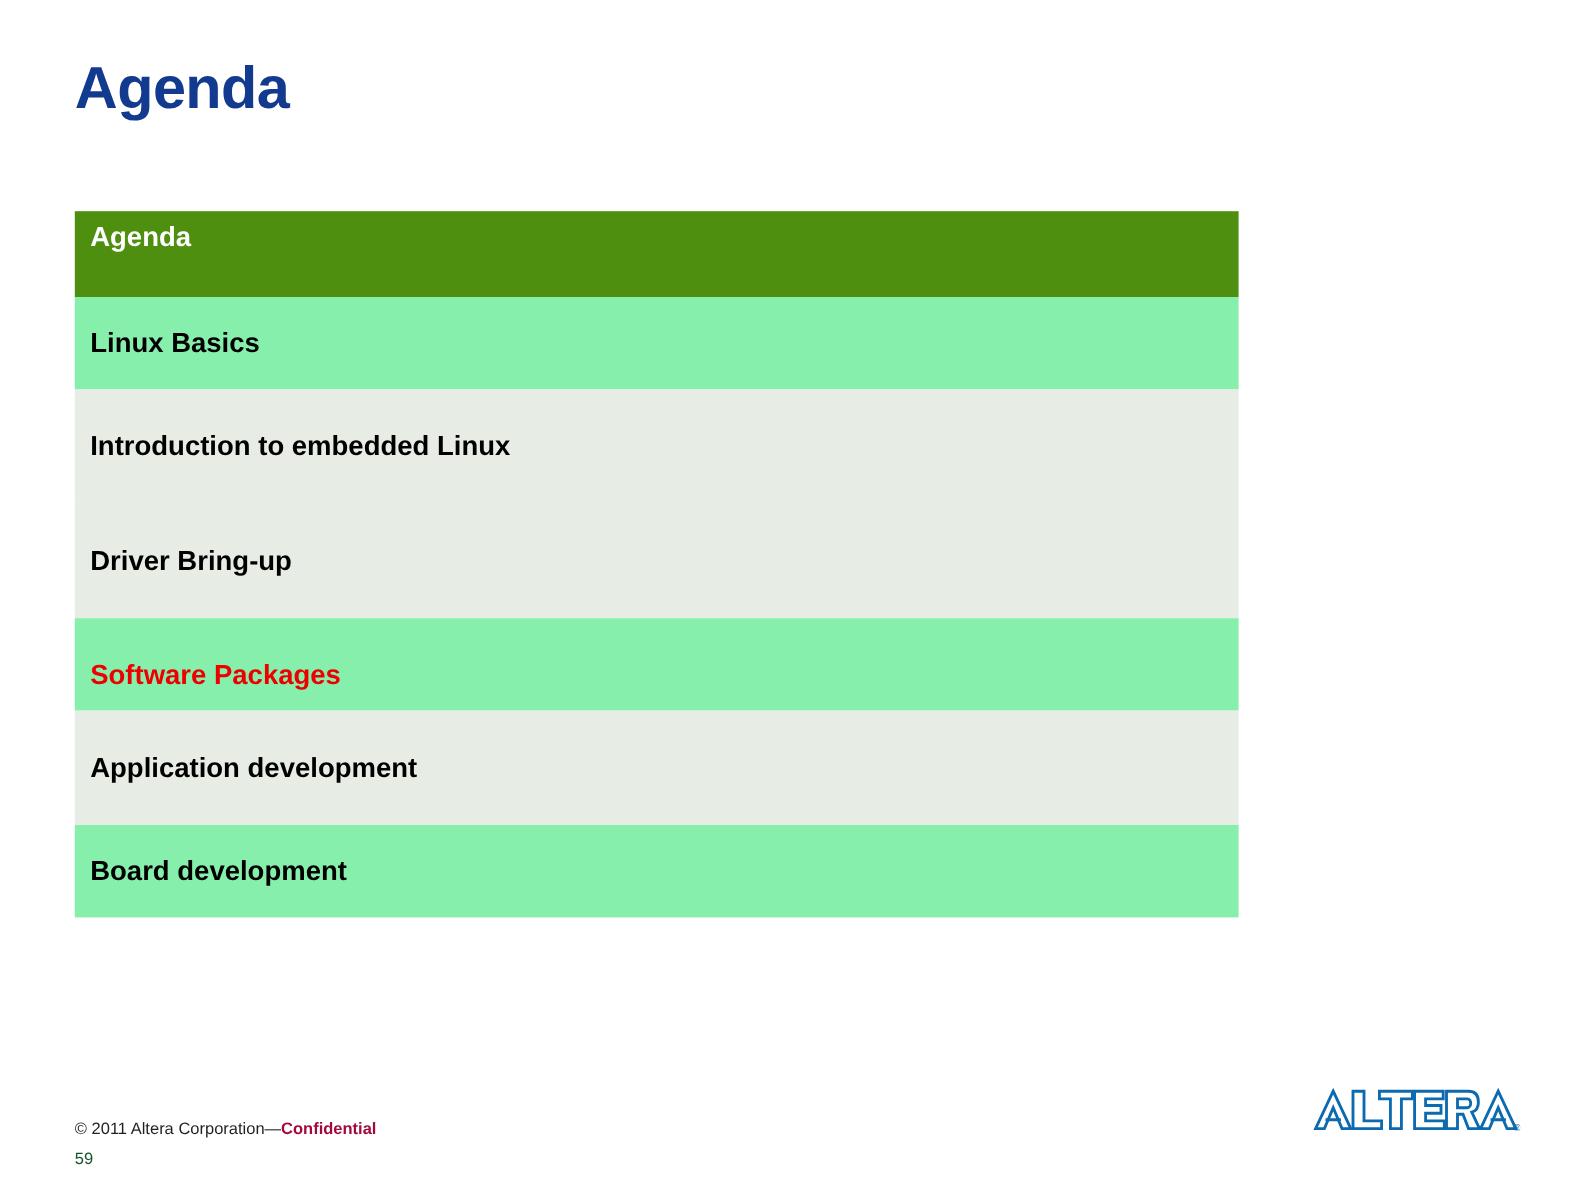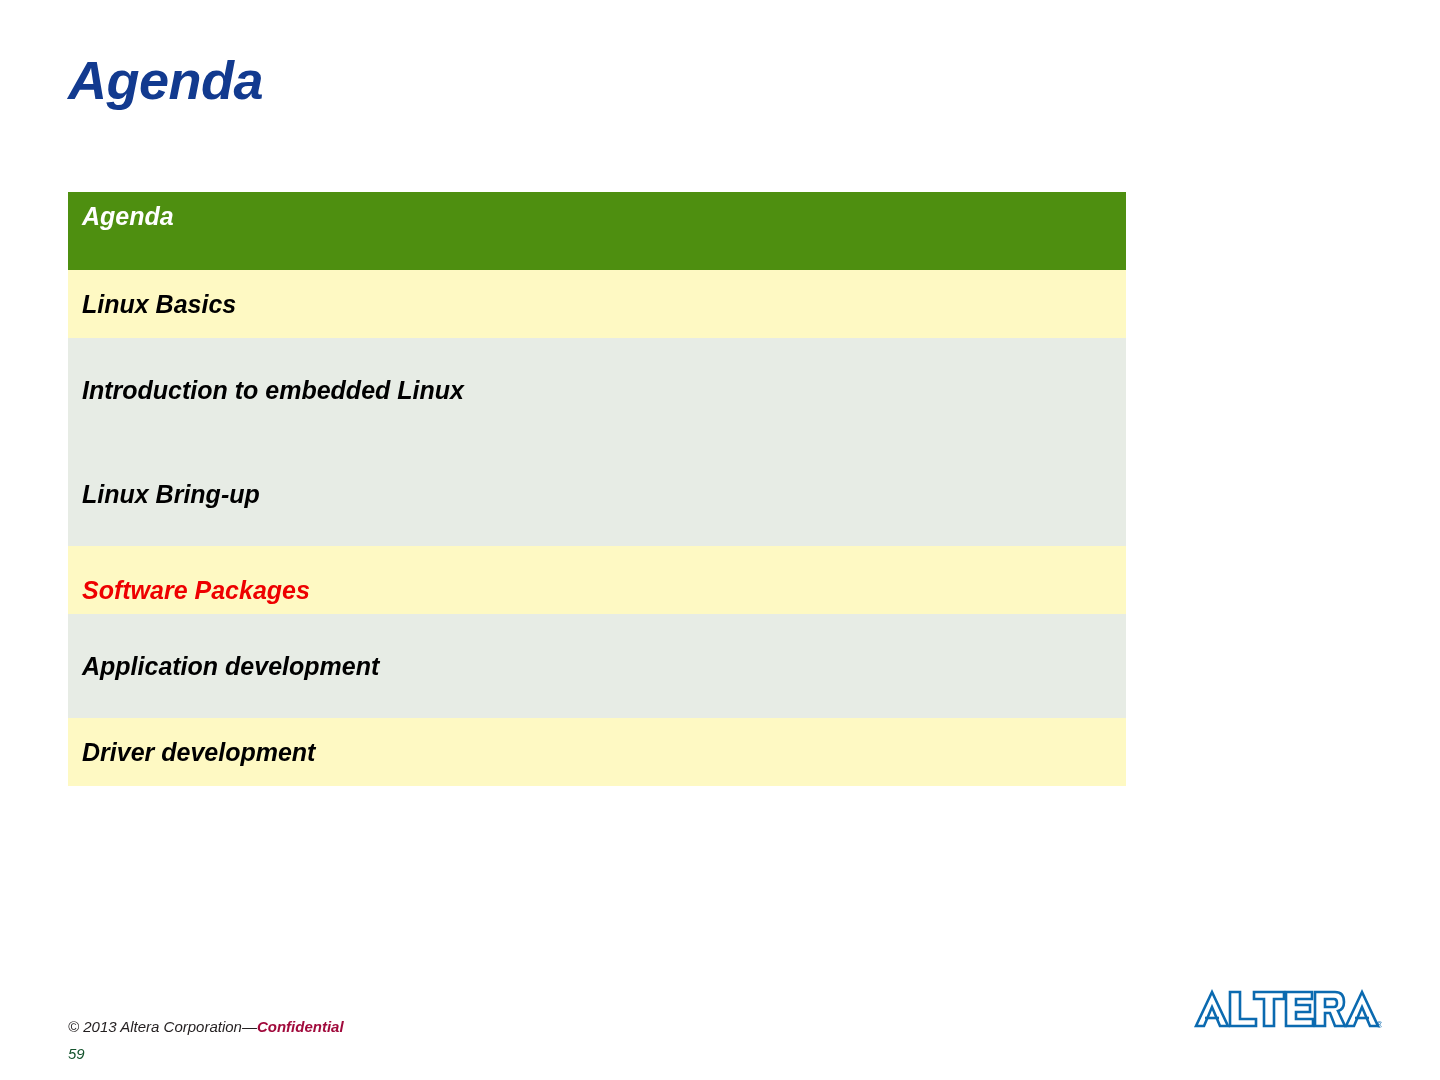--- a/index.html
+++ b/index.html
@@ -11,21 +11,20 @@
     height: 1080px;
     background: #ffffff;
     font-family: "Liberation Sans", sans-serif;
     overflow: hidden;
     position: relative;
   }
   .slide {
     position: relative;
     width: 1440px;
     height: 1080px;
-    font-style: italic;
   }
   .slide-title {
     position: absolute;
     left: 68px;
     top: 52px;
     font-size: 54px;
     font-weight: bold;
     color: #123a8f;
     letter-spacing: -0.5px;
     line-height: 1.05;
@@ -47,22 +46,22 @@
     color: #000000;
   }
   .agenda-row.header {
     background: #4e8f10;
     color: #ffffff;
     height: 78px;
     align-items: flex-start;
     padding-top: 12px;
   }
   .agenda-row.dark {
-    background: #fef9c3;
-    height: 68px;
+    background: #86efac;
+    height: 84px;
   }
   .agenda-row.light {
     background: #e7ece5;
     height: 104px;
   }
   .agenda-row .label {
     display: block;
     line-height: 1;
   }
   .agenda-row.header .label {
@@ -119,39 +118,39 @@
     <div class="agenda-row dark">
       <span class="label">Linux Basics</span>
     </div>
 
     <div class="agenda-row light">
       <span class="label">Introduction to embedded Linux</span>
     </div>
 
 
     <div class="agenda-row light">
-      <span class="label">Linux Bring-up</span>
+      <span class="label">Driver Bring-up</span>
     </div>
 
     <div class="agenda-row dark highlight">
       <span class="label">Software Packages</span>
     </div>
 
     <div class="agenda-row light">
       <span class="label">Application development</span>
     </div>
 
     <div class="agenda-row dark">
-      <span class="label">Driver development</span>
+      <span class="label">Board development</span>
     </div>
 
   </div>
 
   <div class="footer-copyright">
-    <span>© 2013 Altera Corporation—</span><span class="confidential">Confidential</span>
+    <span>© 2011 Altera Corporation—</span><span class="confidential">Confidential</span>
   </div>
 
   <div class="slide-number">59</div>
 
   <div class="logo">
     <svg width="190" height="46" viewBox="0 0 190 46" xmlns="http://www.w3.org/2000/svg">
       <g fill="none" stroke="#0b6ab0" stroke-width="2.6">
 
         <path d="M4 40 L20 6 L36 40 L28 40 L20 21 L12 40 Z"></path>
         <path d="M13 32 L27 32"></path>

